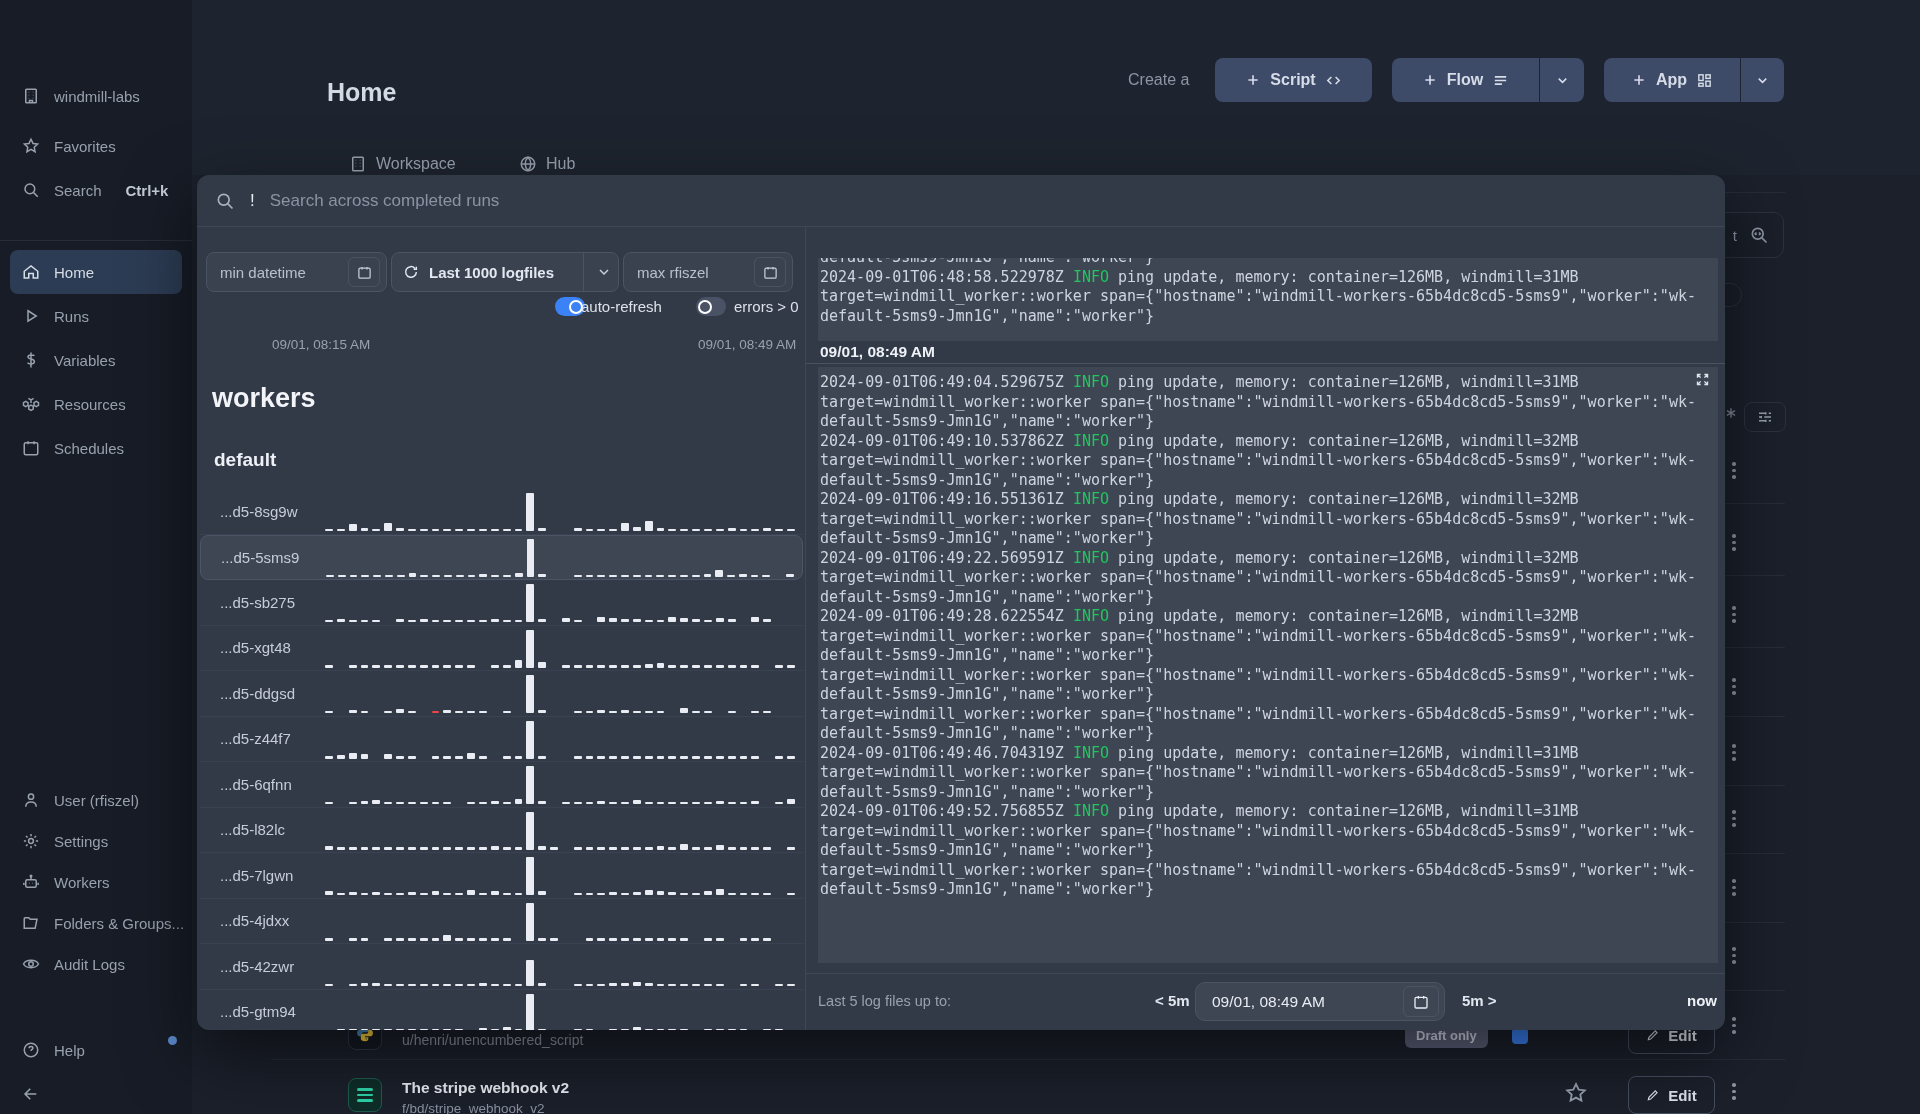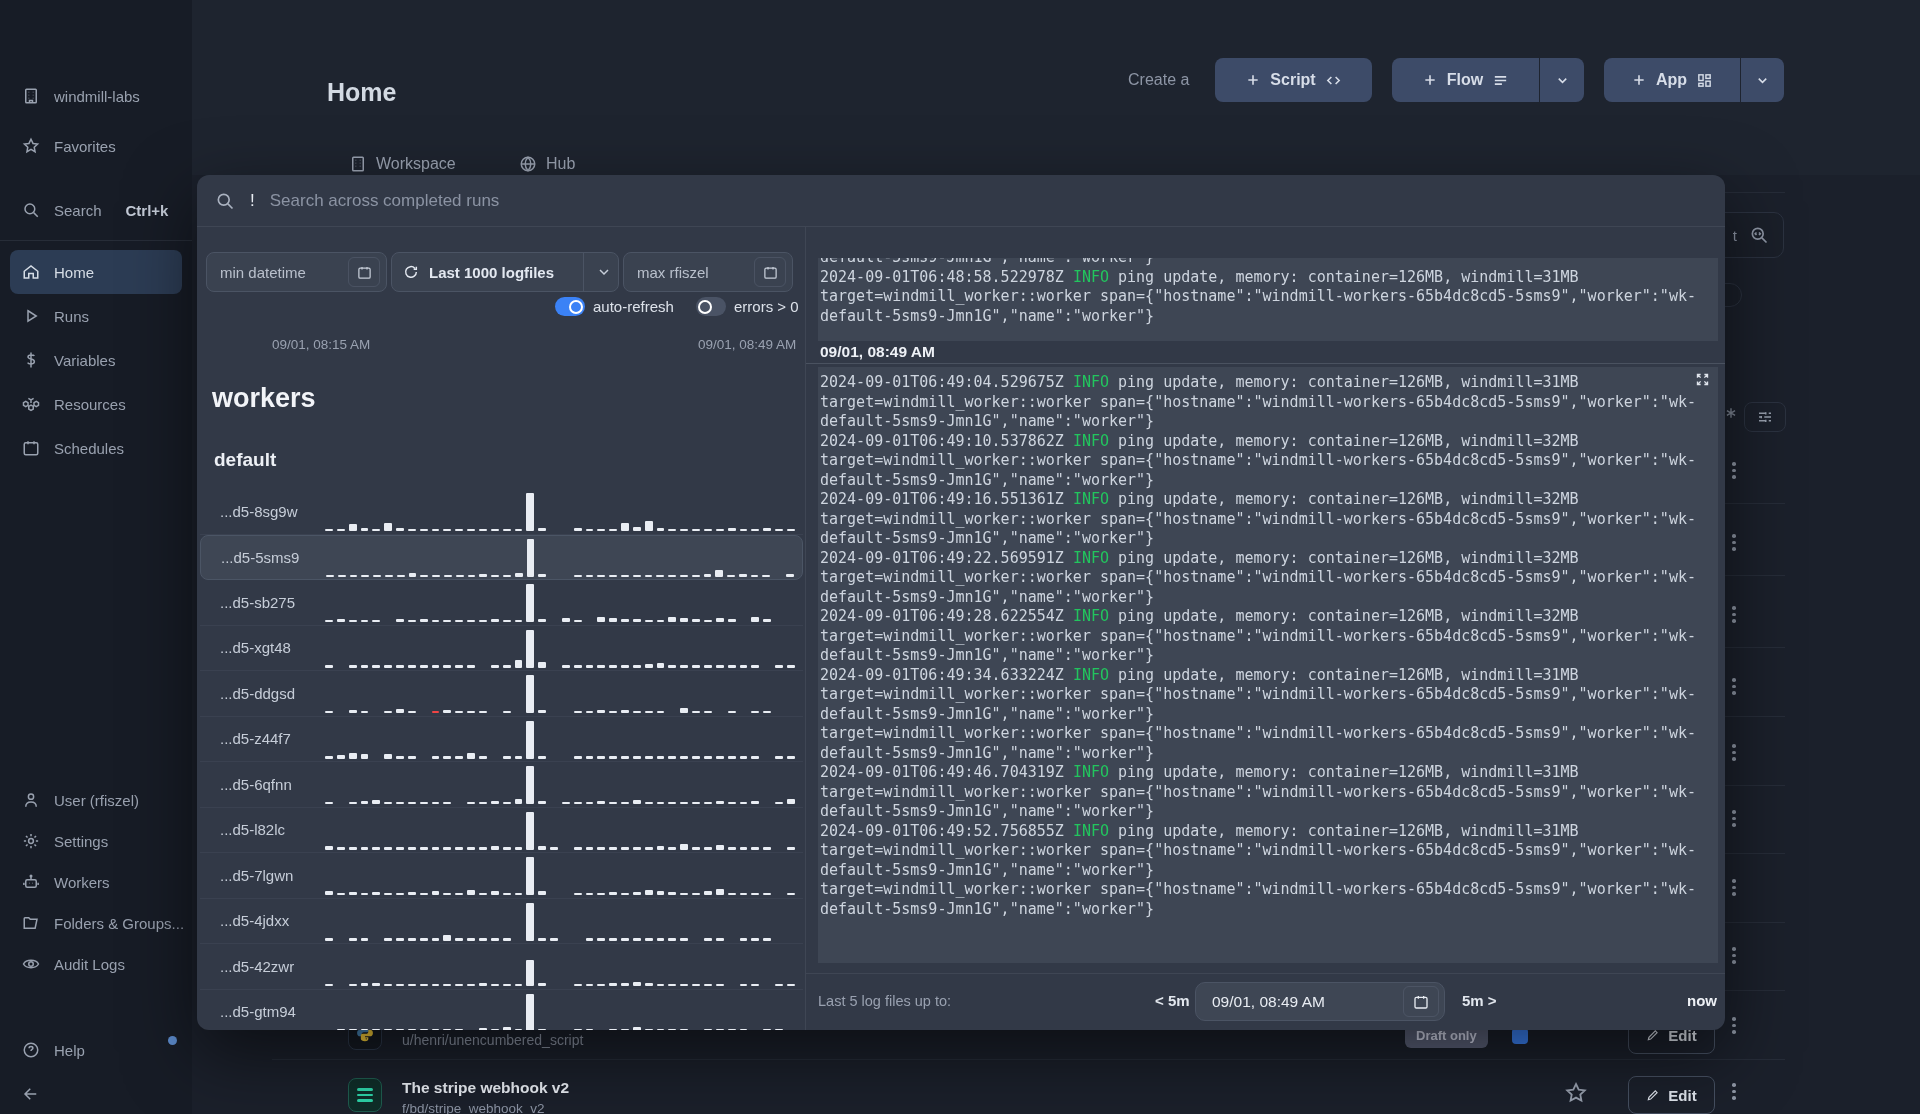--- a/index.html
+++ b/index.html
@@ -135,21 +135,21 @@
         <path d="M9 7h.5M14.5 7h.5M9 11h.5M14.5 11h.5M9 15h.5M14.5 15h.5M10 21v-3h4v3"></path>
     </svg>
     <span>windmill-labs</span>
   </div>
   <div class="side-item" style="top:124px">
     <svg width="18" height="18" viewBox="0 0 24 24" fill="none" stroke="#99a1af" stroke-width="2">
       <path d="M12 3l2.7 5.6 6.1.8-4.5 4.2 1.1 6-5.4-3-5.4 3 1.1-6L3.2 9.4l6.1-.8z"></path>
     </svg>
     <span>Favorites</span>
   </div>
-  <div class="side-item" style="top:188px">
+  <div class="side-item" style="top:168px">
     <svg width="18" height="18" viewBox="0 0 24 24" fill="none" stroke="#99a1af" stroke-width="2">
       <circle cx="10.5" cy="10.5" r="6.5"></circle>
         <path d="M15.5 15.5 21 21"></path>
     </svg>
     <span>Search</span>
     <span class="kbd">Ctrl+k</span>
   </div>
   <div class="side-div" style="top:240px"></div>
 
   <div class="side-item active-pill" style="top:250px">
@@ -454,21 +454,21 @@
       <svg width="15" height="15" viewBox="0 0 24 24" fill="none" stroke="#c6cdd8" stroke-width="2">
           <rect x="3" y="5" width="18" height="16" rx="2"></rect>
           <path d="M8 3v4M16 3v4"></path>
         </svg>
     </span>
   </div>
 
   <div class="toggle" style="left:358px;background:#3b82f6">
       <span class="knob" style="right:2px"></span>
     </div>
-  <div class="tog-label" style="left:396px">auto-refresh</div>
+  <div class="tog-label" style="left:384px">auto-refresh</div>
   <div class="toggle" style="left:499px;background:#4a5365">
       <span class="knob" style="left:2px"></span>
     </div>
   <div class="tog-label" style="left:537px">errors &gt; 0</div>
 
   <div class="time-label" style="left:75px">09/01, 08:15 AM</div>
   <div class="time-label" style="left:501px">09/01, 08:49 AM</div>
 
   <div class="wk-title">workers</div>
   <div class="wk-group">default</div>
@@ -1038,21 +1038,20 @@
         <div class="lline">default-5sms9-Jmn1G","name":"worker"}</div>
         <div class="lline">2024-09-01T06:49:16.551361Z <span class="linfo">INFO</span> ping update, memory: container=126MB, windmill=32MB</div>
         <div class="lline">target=windmill_worker::worker span={"hostname":"windmill-workers-65b4dc8cd5-5sms9","worker":"wk-</div>
         <div class="lline">default-5sms9-Jmn1G","name":"worker"}</div>
         <div class="lline">2024-09-01T06:49:22.569591Z <span class="linfo">INFO</span> ping update, memory: container=126MB, windmill=32MB</div>
         <div class="lline">target=windmill_worker::worker span={"hostname":"windmill-workers-65b4dc8cd5-5sms9","worker":"wk-</div>
         <div class="lline">default-5sms9-Jmn1G","name":"worker"}</div>
         <div class="lline">2024-09-01T06:49:28.622554Z <span class="linfo">INFO</span> ping update, memory: container=126MB, windmill=32MB</div>
         <div class="lline">target=windmill_worker::worker span={"hostname":"windmill-workers-65b4dc8cd5-5sms9","worker":"wk-</div>
         <div class="lline">default-5sms9-Jmn1G","name":"worker"}</div>
-        <div class="lline">2024-09-01T06:49:34.633224Z <span class="linfo">INFO</span> ping update, memory: container=126MB, windmill=31MB</div>
         <div class="lline">target=windmill_worker::worker span={"hostname":"windmill-workers-65b4dc8cd5-5sms9","worker":"wk-</div>
         <div class="lline">default-5sms9-Jmn1G","name":"worker"}</div>
         <div class="lline">target=windmill_worker::worker span={"hostname":"windmill-workers-65b4dc8cd5-5sms9","worker":"wk-</div>
         <div class="lline">default-5sms9-Jmn1G","name":"worker"}</div>
         <div class="lline">2024-09-01T06:49:46.704319Z <span class="linfo">INFO</span> ping update, memory: container=126MB, windmill=31MB</div>
         <div class="lline">target=windmill_worker::worker span={"hostname":"windmill-workers-65b4dc8cd5-5sms9","worker":"wk-</div>
         <div class="lline">default-5sms9-Jmn1G","name":"worker"}</div>
         <div class="lline">2024-09-01T06:49:52.756855Z <span class="linfo">INFO</span> ping update, memory: container=126MB, windmill=31MB</div>
         <div class="lline">target=windmill_worker::worker span={"hostname":"windmill-workers-65b4dc8cd5-5sms9","worker":"wk-</div>
         <div class="lline">default-5sms9-Jmn1G","name":"worker"}</div>

